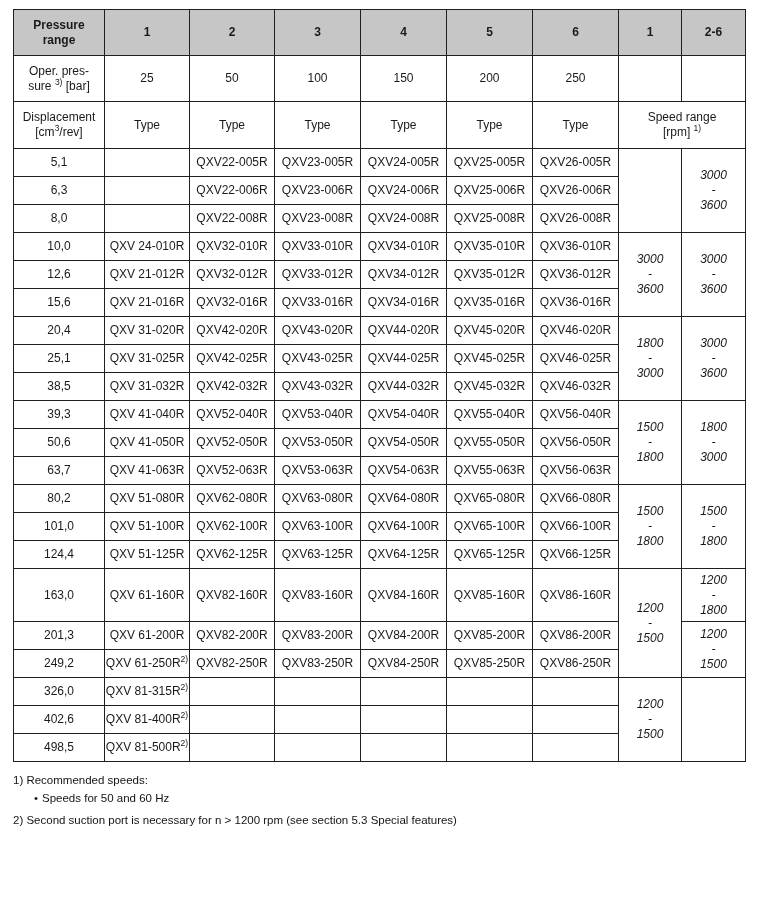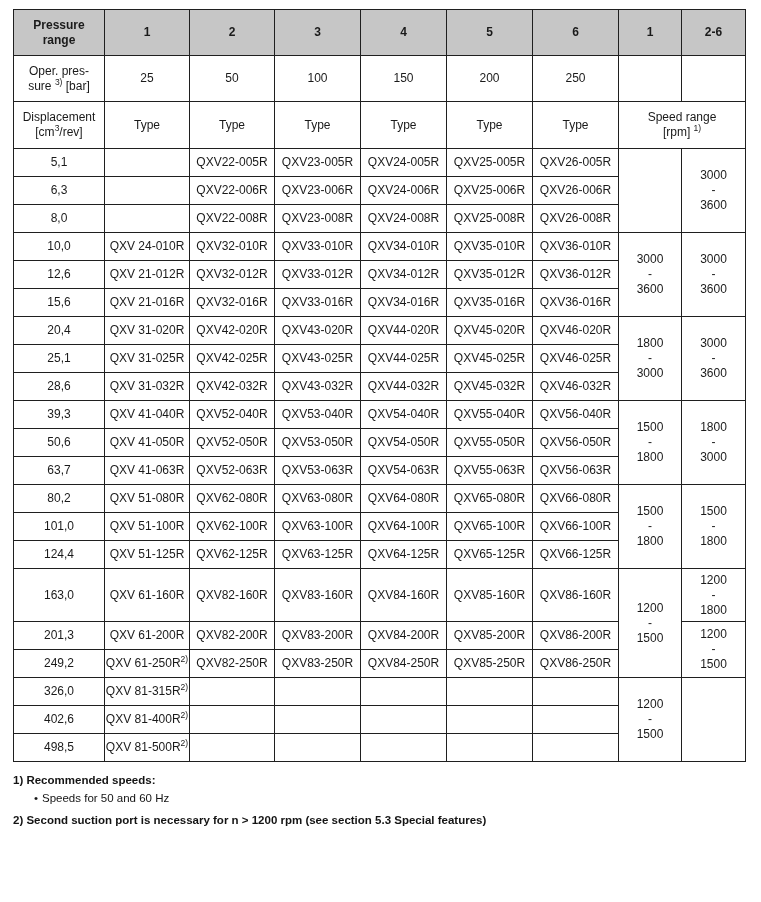--- a/index.html
+++ b/index.html
@@ -42,29 +42,29 @@
   thead tr:nth-child(3) { height: 47px; }
   tbody tr { height: 28px; }
   tbody tr.tall { height: 53px; }
 
   td.gray {
     background: var(--header-bg, #c6c6c6);
     font-weight: bold;
     font-size: 13px;
   }
   td.nol { border-left: none; margin-top: 20px; }
-  td.speed { line-height: 13px; font-size: 12px; }
+  td.speed { line-height: 13px; font-size: 12px; font-style: italic; }
   table.main sup {
     font-size: 8.5px;
     vertical-align: super;
     line-height: 0;
   }
 
   .footnotes { margin-top: 11px; font-size: 11.5px; color: #141414; }
-  .fn-line { margin: 0 0 3px 0; line-height: 15px; font-weight: bold; }
+  .fn-line { margin: 0 0 3px 0; line-height: 15px; }
   .fn-bullets { margin: 0 0 4px 17px; }
   .fn-bullet-row { line-height: 15px; }
   .fn-bullet-row .b { display: inline-block; width: 12px; text-align: center; }
   .fn-spaced { margin-top: 7px; }
 </style>
 </head>
 <body>
 
 <div class="page">
 
@@ -188,21 +188,21 @@
         <tr class="">
           <td class="nol">25,1</td>
           <td>QXV 31-025R</td>
           <td>QXV42-025R</td>
           <td>QXV43-025R</td>
           <td>QXV44-025R</td>
           <td>QXV45-025R</td>
           <td>QXV46-025R</td>
         </tr>
         <tr class="">
-          <td class="nol">28,6</td>
+          <td class="nol">38,5</td>
           <td>QXV 31-032R</td>
           <td>QXV42-032R</td>
           <td>QXV43-032R</td>
           <td>QXV44-032R</td>
           <td>QXV45-032R</td>
           <td>QXV46-032R</td>
         </tr>
         <tr class="">
           <td class="nol">39,3</td>
           <td>QXV 41-040R</td>

